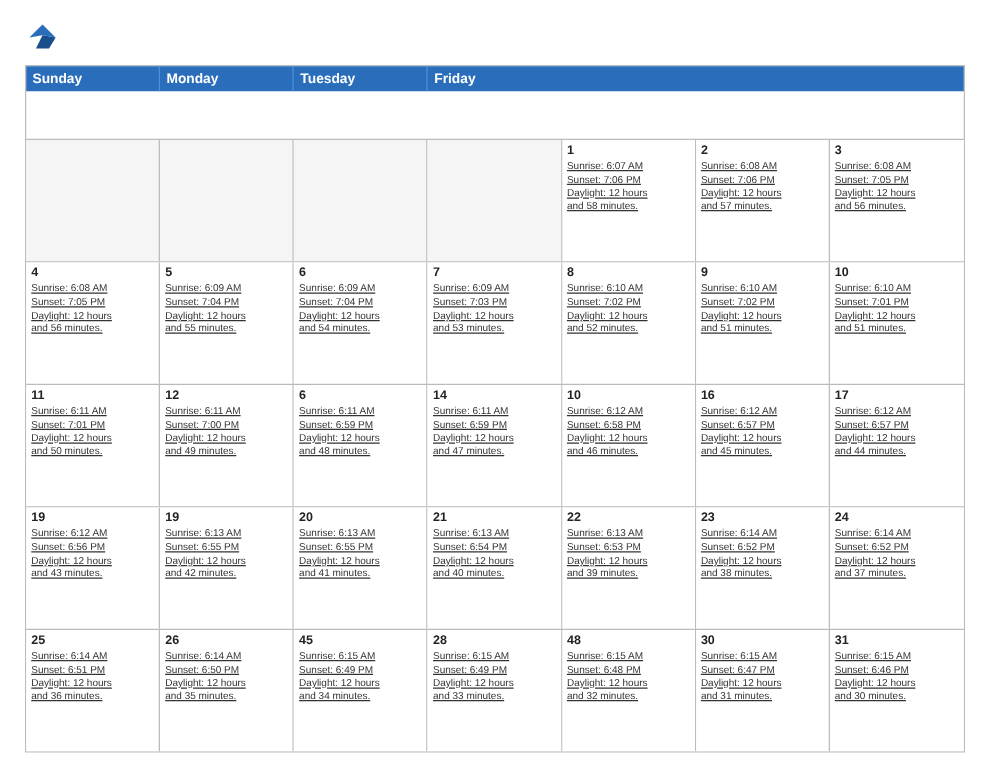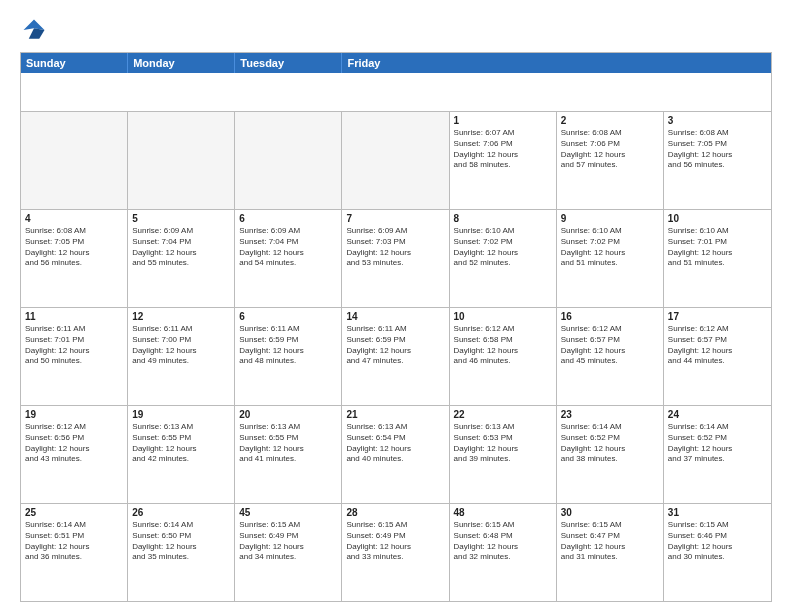--- a/index.html
+++ b/index.html
@@ -106,20 +106,21 @@
       font-size: 10px;
       font-weight: bold;
       color: #222;
       margin-bottom: 2px;
       display: block;
     }
     .cell-text {
       font-size: 8px;
       color: #333;
       line-height: 1.35;
+      text-decoration: underline;
     }
   </style>
 </head>
 <body>
 
 <div class="page">
   <div class="header">
     <div class="logo">
       <svg class="logo-icon" viewBox="0 0 32 32">
         <polygon points="16,4 28,16 16,14 4,16" fill="#2a6ebb"></polygon>

